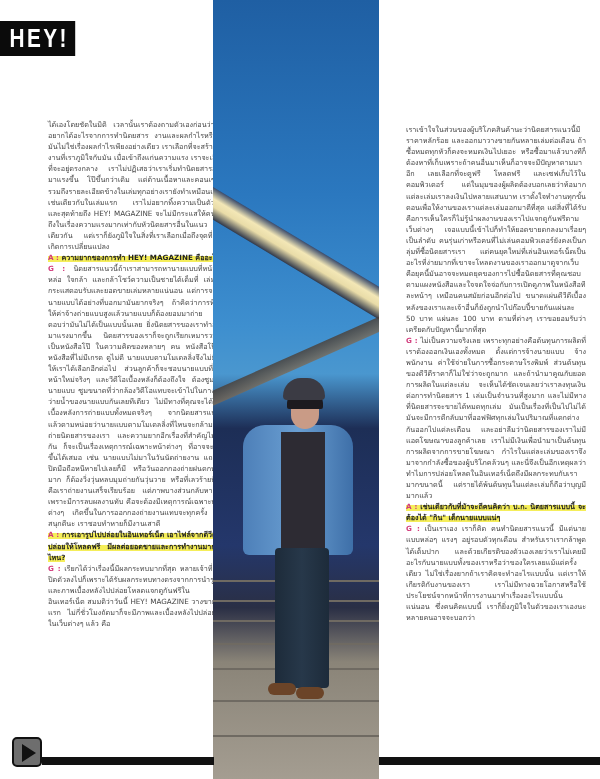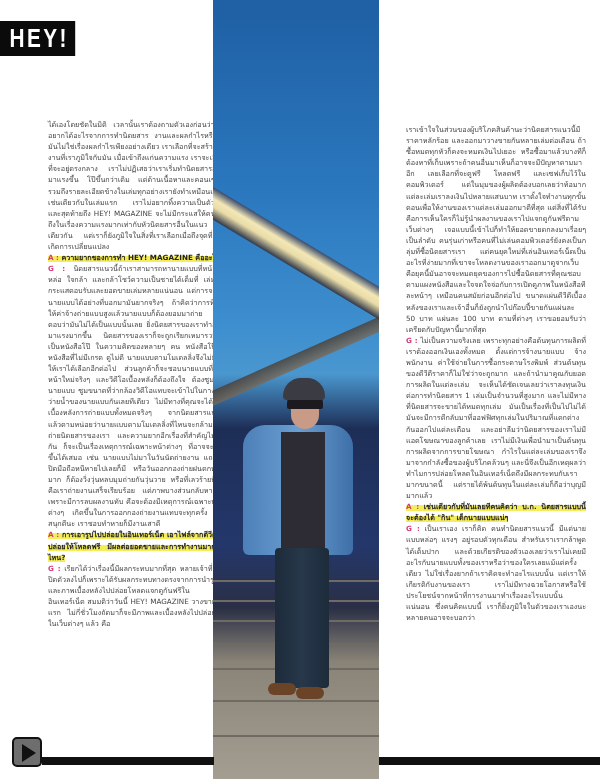--- a/index.html
+++ b/index.html
@@ -104,21 +104,21 @@
     <div class="head"></div>
     <div class="hair"></div>
     <div class="hat"></div>
   </div>
 </div>
 
 <div class="col col-right">
   <p>เราเข้าใจในส่วนของผู้บริโภคสินค้านะว่านิตยสารแนวนี้มีราคาหลักร้อย และออกมาวางขายกันหลายเล่มต่อเดือน ถ้าซื้อหมดทุกหัวก็คงจะหมดเงินไปเยอะ หรือซื้อมาแล้วบางทีก็ต้องหาที่เก็บเพราะถ้าคนอื่นมาเห็นก็อาจจะมีปัญหาตามมาอีก เลยเลือกที่จะดูฟรี โหลดฟรี และเซฟเก็บไว้ในคอมพิวเตอร์ แต่ในมุมของผู้ผลิตต้องบอกเลยว่าท้อมาก แต่ละเล่มเราลงเงินไปหลายแสนบาท เราตั้งใจทำงานทุกขั้นตอนเพื่อให้งานของเราแต่ละเล่มออกมาดีที่สุด แต่สิ่งที่ได้รับคือการเห็นใครก็ไม่รู้นำผลงานของเราไปแจกดูกันฟรีตามเว็บต่างๆ เจอแบบนี้เข้าไปก็ทำให้ยอดขายตกลงมาเรื่อยๆ เป็นลำดับ คนรุ่นเก่าหรือคนที่ไม่เล่นคอมพิวเตอร์ยังคงเป็นกลุ่มที่ซื้อนิตยสารเรา แต่คนยุคใหม่ที่เล่นอินเทอร์เน็ตเป็นอะไรที่ง่ายมากที่เขาจะโหลดงานของเราออกมาดูจากเว็บ คือยุคนี้มันอาจจะหมดยุคของการไปซื้อนิตยสารที่คุณชอบตามแผงหนังสือและใจจดใจจ่อกับการเปิดดูภาพในหนังสือทีละหน้าๆ เหมือนคนสมัยก่อนอีกต่อไป ขนาดแผ่นดีวีดีเบื้องหลังของเราและเจ้าอื่นก็ยังถูกนำไปก๊อบปี้ขายกันแผ่นละ 50 บาท แผ่นละ 100 บาท ตามที่ต่างๆ เราขอยอมรับว่าเครียดกับปัญหานี้มากที่สุด</p>
   <p><span class="g-prefix">G :</span> <span>ไม่เป็นความจริงเลย เพราะทุกอย่างคือต้นทุนการผลิตที่เราต้องออกเงินเองทั้งหมด ตั้งแต่การจ้างนายแบบ จ้างพนักงาน ค่าใช้จ่ายในการซื้อกระดาษโรงพิมพ์ ส่วนต้นทุนของดีวีดีราคาก็ไม่ใช่ว่าจะถูกมาก และถ้านำมาคูณกับยอดการผลิตในแต่ละเล่ม จะเห็นได้ชัดเจนเลยว่าเราลงทุนเงินต่อการทำนิตยสาร 1 เล่มเป็นจำนวนที่สูงมาก และไม่มีทางที่นิตยสารจะขายได้หมดทุกเล่ม มันเป็นเรื่องที่เป็นไปไม่ได้ มันจะมีการตีกลับมาที่ออฟฟิศทุกเล่มในปริมาณที่แตกต่างกันออกไปแต่ละเดือน และอย่าลืมว่านิตยสารของเราไม่มีแอดโฆษณาของลูกค้าเลย เราไม่มีเงินเพื่อนำมาเป็นต้นทุนการผลิตจากการขายโฆษณา กำไรในแต่ละเล่มของเราจึงมาจากกำลังซื้อของผู้บริโภคล้วนๆ และนี่จึงเป็นอีกเหตุผลว่าทำไมการปล่อยโหลดในอินเทอร์เน็ตถึงมีผลกระทบกับเรามากขนาดนี้ แต่รายได้พ้นต้นทุนในแต่ละเล่มก็ถือว่าบุญมีมากแล้ว</span></p>
   <p class="q-wrap">
-    <span class="q"><span class="prefix">A :</span> <span>เช่นเดียวกับที่มันเลยทีคนคิดว่า บ.ก. นิตยสารแบบนี้ จะต้องได้ "กิน" เด็กนายแบบแน่ๆ</span></span>
+    <span class="q"><span class="prefix">A :</span> <span>เช่นเดียวกับที่มัาจะถีคนคิดว่า บ.ก. นิตยสารแบบนี้ จะต้องได้ "กิน" เด็กนายแบบแน่ๆ</span></span>
   </p>
   <p><span class="g-prefix">G :</span> <span>เป็นเราเอง เราก็คิด คนทำนิตยสารแนวนี้ มีแต่นายแบบหล่อๆ แรงๆ อยู่รอบตัวทุกเดือน สำหรับเราเรากล้าพูดได้เต็มปาก และด้วยเกียรติของตัวเองเลยว่าเราไม่เคยมีอะไรกับนายแบบทั้งของเราหรือว่าของใครเลยแม้แต่ครั้งเดียว ไม่ใช่เรื่องยากถ้าเราคิดจะทำอะไรแบบนั้น แต่เราให้เกียรติกับงานของเรา เราไม่มีทางฉวยโอกาสหรือใช้ประโยชน์จากหน้าที่การงานมาทำเรื่องอะไรแบบนั้นแน่นอน ซึ่งคนคิดแบบนี้ เราก็ยิ่งภูมิใจในตัวของเราเองนะ หลายคนอาจจะบอกว่า</span></p>
 </div>
 
 <div class="bar bar-left"></div>
 <div class="bar bar-right"></div>
 
 <div class="play-button" title="Play">
   <div class="tri"></div>
 </div>

